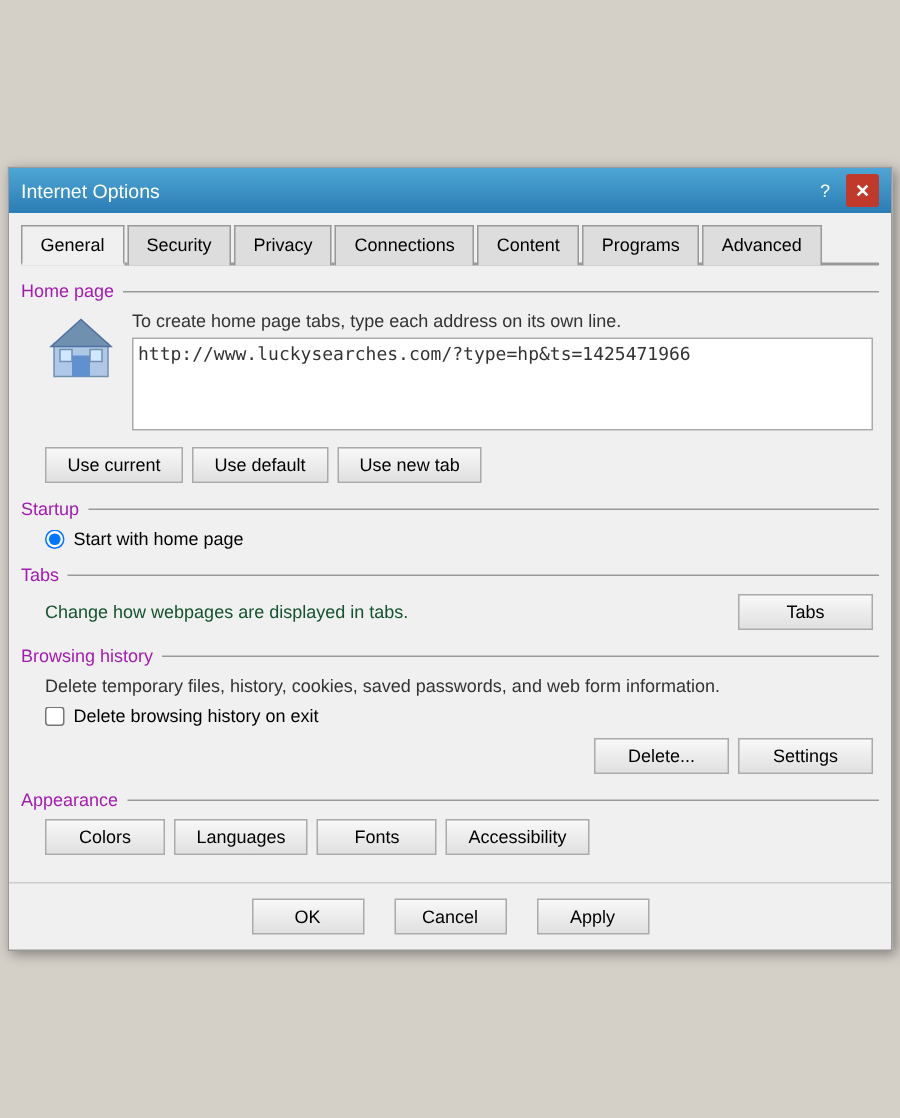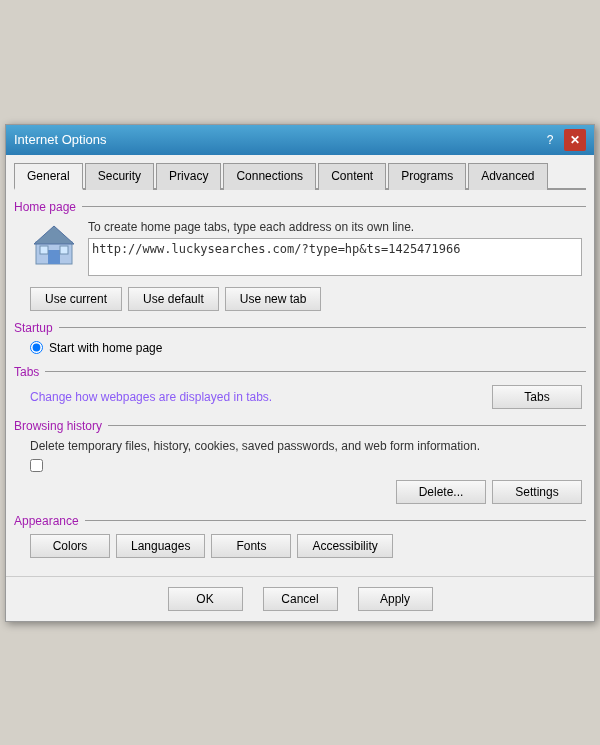--- a/index.html
+++ b/index.html
@@ -126,21 +126,21 @@
     .home-page-right {
       flex: 1;
     }
     .home-page-desc {
       font-size: 12px;
       margin-bottom: 4px;
       color: #333;
     }
     .home-url-box {
       width: 100%;
-      height: 38px;
+      height: 62px;
       border: 1px solid #aaa;
       background: white;
       padding: 3px;
       font-size: 12px;
       resize: none;
       overflow-y: scroll;
       color: #333;
     }
     .home-page-buttons {
       display: flex;
@@ -171,21 +171,21 @@
       cursor: pointer;
     }
     
     .tabs-section-row {
       display: flex;
       align-items: center;
       justify-content: space-between;
     }
     .tabs-section-desc {
       font-size: 12px;
-      color: #8b5cf6;
+      color: #14532d;
     }
     
     .history-desc {
       font-size: 12px;
       color: #333;
       margin-bottom: 6px;
     }
     .checkbox-row {
       display: flex;
       align-items: center;
@@ -300,20 +300,21 @@
         </div>
       </div>
     </div>
 
     <div class="section">
       <div class="section-title">Browsing history</div>
       <div class="section-content">
         <div class="history-desc">Delete temporary files, history, cookies, saved passwords, and web form information.</div>
         <div class="checkbox-row">
           <input type="checkbox" id="deleteOnExit" style="">
+          <label for="deleteOnExit">Delete browsing history on exit</label>
         </div>
         <div class="history-buttons">
           <button class="btn btn-wide">Delete...</button>
           <button class="btn btn-wide">Settings</button>
         </div>
       </div>
     </div>
 
     <div class="section">
       <div class="section-title">Appearance</div>

